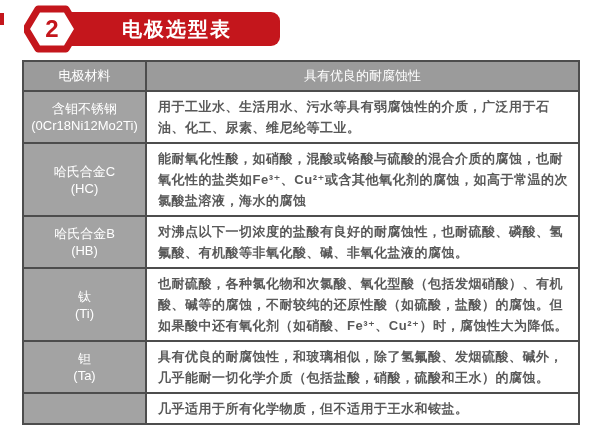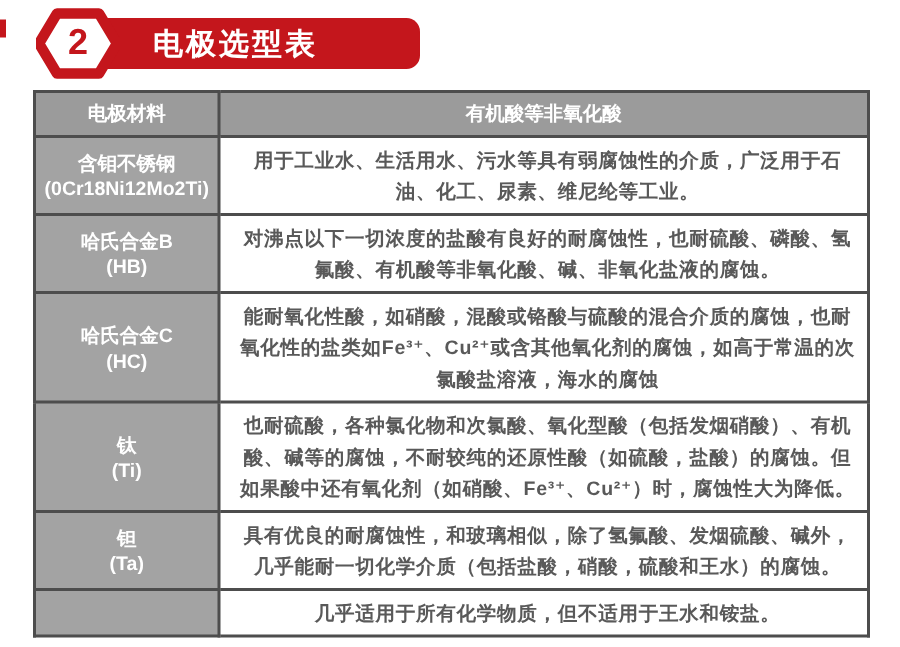--- a/index.html
+++ b/index.html
@@ -13,21 +13,21 @@
   
   .header{position:relative;height:58px;}
   .edge-mark{
     position:absolute;left:0;top:13px;width:4px;height:12px;
     background:#c4161c;
   }
   .banner{
     position:absolute;left:62px;top:12px;min-width:150px;height:34px;
     background:#c4161c;border-radius:9px;
     color:#ffffff;font-size:20px;font-weight:bold;
-    display:flex;align-items:center;justify-content:flex-start;
+    display:flex;align-items:center;justify-content:center;
     padding:0 28px 0 40px;letter-spacing:2px;
   }
   .badge{position:absolute;left:24px;top:5px;width:56px;height:48px;}
   .badge-num{
     position:absolute;left:24px;top:5px;width:56px;height:48px;
     display:flex;align-items:center;justify-content:center;
     color:#c4161c;font-size:24px;font-weight:bold;
   }
 
   
@@ -37,33 +37,33 @@
     width:558px;
     table-layout:fixed;
   }
   table.spec th, table.spec td{
     border:2px solid #4d4d4d;
     vertical-align:middle;
   }
   col.c-mat{width:123px;}
   th{
     background:#9b9b9b;color:#ffffff;
-    font-size:13px;font-weight:bold;
+    font-size:13px;font-weight:normal;
     height:24px;padding:2px 4px;text-align:center;
   }
   td.mat{
     background:#a3a3a3;color:#ffffff;
-    font-size:13px;font-weight:bold;text-align:center;
+    font-size:13px;font-weight:normal;text-align:center;
     line-height:17px;padding:4px 2px;
   }
   td.desc{
     background:#ffffff;color:#595959;
     font-size:13px;font-weight:600;
     line-height:21px;padding:4px 6px 4px 11px;
-    text-align:center;letter-spacing:0.5px;margin-top:28px;
+    text-align:left;letter-spacing:0.5px;margin-top:28px;
   }
 </style>
 </head>
 <body>
 
 <div class="page">
 
   <div class="header">
     <div class="edge-mark"></div>
     <div class="banner">
@@ -76,44 +76,44 @@
   </div>
 
   <table class="spec">
     <colgroup>
         <col class="c-mat">
         <col>
       </colgroup>
     <thead>
       <tr>
         <th>电极材料</th>
-        <th>有机酸等非氧化酸</th>
+        <th>具有优良的耐腐蚀性</th>
       </tr>
     </thead>
     <tbody>
       <tr>
         <td class="mat">
           <div>含钼不锈钢</div>
           <div>(0Cr18Ni12Mo2Ti)</div>
         </td>
         <td class="desc">用于工业水、生活用水、污水等具有弱腐蚀性的介质，广泛用于石油、化工、尿素、维尼纶等工业。</td>
       </tr>
       <tr>
         <td class="mat">
+          <div>哈氏合金C</div>
+          <div>(HC)</div>
+        </td>
+        <td class="desc">能耐氧化性酸，如硝酸，混酸或铬酸与硫酸的混合介质的腐蚀，也耐氧化性的盐类如Fe³⁺、Cu²⁺或含其他氧化剂的腐蚀，如高于常温的次氯酸盐溶液，海水的腐蚀</td>
+      </tr>
+      <tr>
+        <td class="mat">
           <div>哈氏合金B</div>
           <div>(HB)</div>
         </td>
         <td class="desc">对沸点以下一切浓度的盐酸有良好的耐腐蚀性，也耐硫酸、磷酸、氢氟酸、有机酸等非氧化酸、碱、非氧化盐液的腐蚀。</td>
-      </tr>
-      <tr>
-        <td class="mat">
-          <div>哈氏合金C</div>
-          <div>(HC)</div>
-        </td>
-        <td class="desc">能耐氧化性酸，如硝酸，混酸或铬酸与硫酸的混合介质的腐蚀，也耐氧化性的盐类如Fe³⁺、Cu²⁺或含其他氧化剂的腐蚀，如高于常温的次氯酸盐溶液，海水的腐蚀</td>
       </tr>
       <tr>
         <td class="mat">
           <div>钛</div>
           <div>(Ti)</div>
         </td>
         <td class="desc">也耐硫酸，各种氯化物和次氯酸、氧化型酸（包括发烟硝酸）、有机酸、碱等的腐蚀，不耐较纯的还原性酸（如硫酸，盐酸）的腐蚀。但如果酸中还有氧化剂（如硝酸、Fe³⁺、Cu²⁺）时，腐蚀性大为降低。</td>
       </tr>
       <tr>
         <td class="mat">

